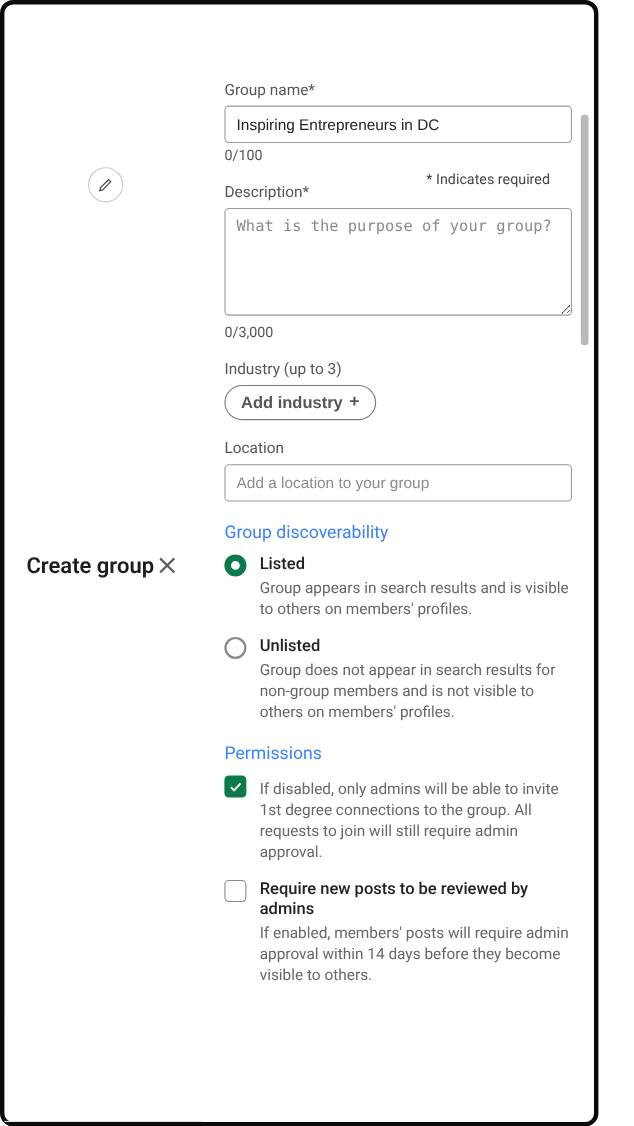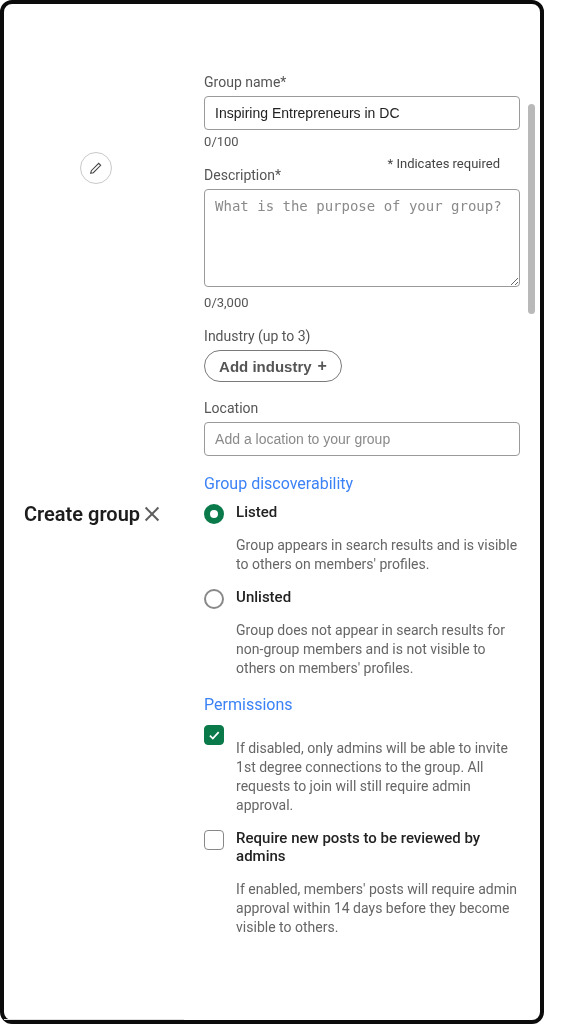--- a/index.html
+++ b/index.html
@@ -29,21 +29,21 @@
   .chip-btn { border:1px solid #7a7a7a; border-radius:18px; padding:6px 14px; font-size:15px; font-weight:600; color:#555; background:#fff; display:inline-flex; align-items:center; gap:6px; cursor:pointer; }
   .chip-btn .plus { font-size:16px; font-weight:700; }
   .sect-head { font-size:16px; color:#3b82f6; margin-bottom:10px; }
   .radio-row, .check-row { display:flex; align-items:flex-start; gap:12px; margin-bottom:14px; }
   .radio-circle { width:20px; height:20px; border-radius:50%; border:2px solid #888; flex-shrink:0; margin-top:1px; cursor:pointer; position:relative; }
   .radio-circle.selected { border-color:#0a7a4b; border-width:6px; }
   .check-box { width:20px; height:20px; border-radius:4px; border:1.5px solid #888; flex-shrink:0; margin-top:1px; cursor:pointer; display:flex; align-items:center; justify-content:center; }
   .check-box.checked { background:#0a7a4b; border-color:#0a7a4b; }
   .check-box.checked svg { width:14px; height:14px; stroke:#fff; stroke-width:3; fill:none; }
   .opt-title { font-size:15px; font-weight:500; color:#222; }
-  .opt-desc { font-size:14px; color:#666; margin-top:15px; line-height:1.35; }
+  .opt-desc { font-size:14px; color:#666; margin-top:5px; line-height:1.35; }
   .scroll-track { position:absolute; right:5px; top:100px; width:7px; height:210px; background:#b9b9b9; border-radius:4px; }
 </style>
 </head>
 <body>
 
 <div class="modal">
 
   <div class="modal-header">
     <div class="modal-title">Create group</div>
     <div class="close-x">

